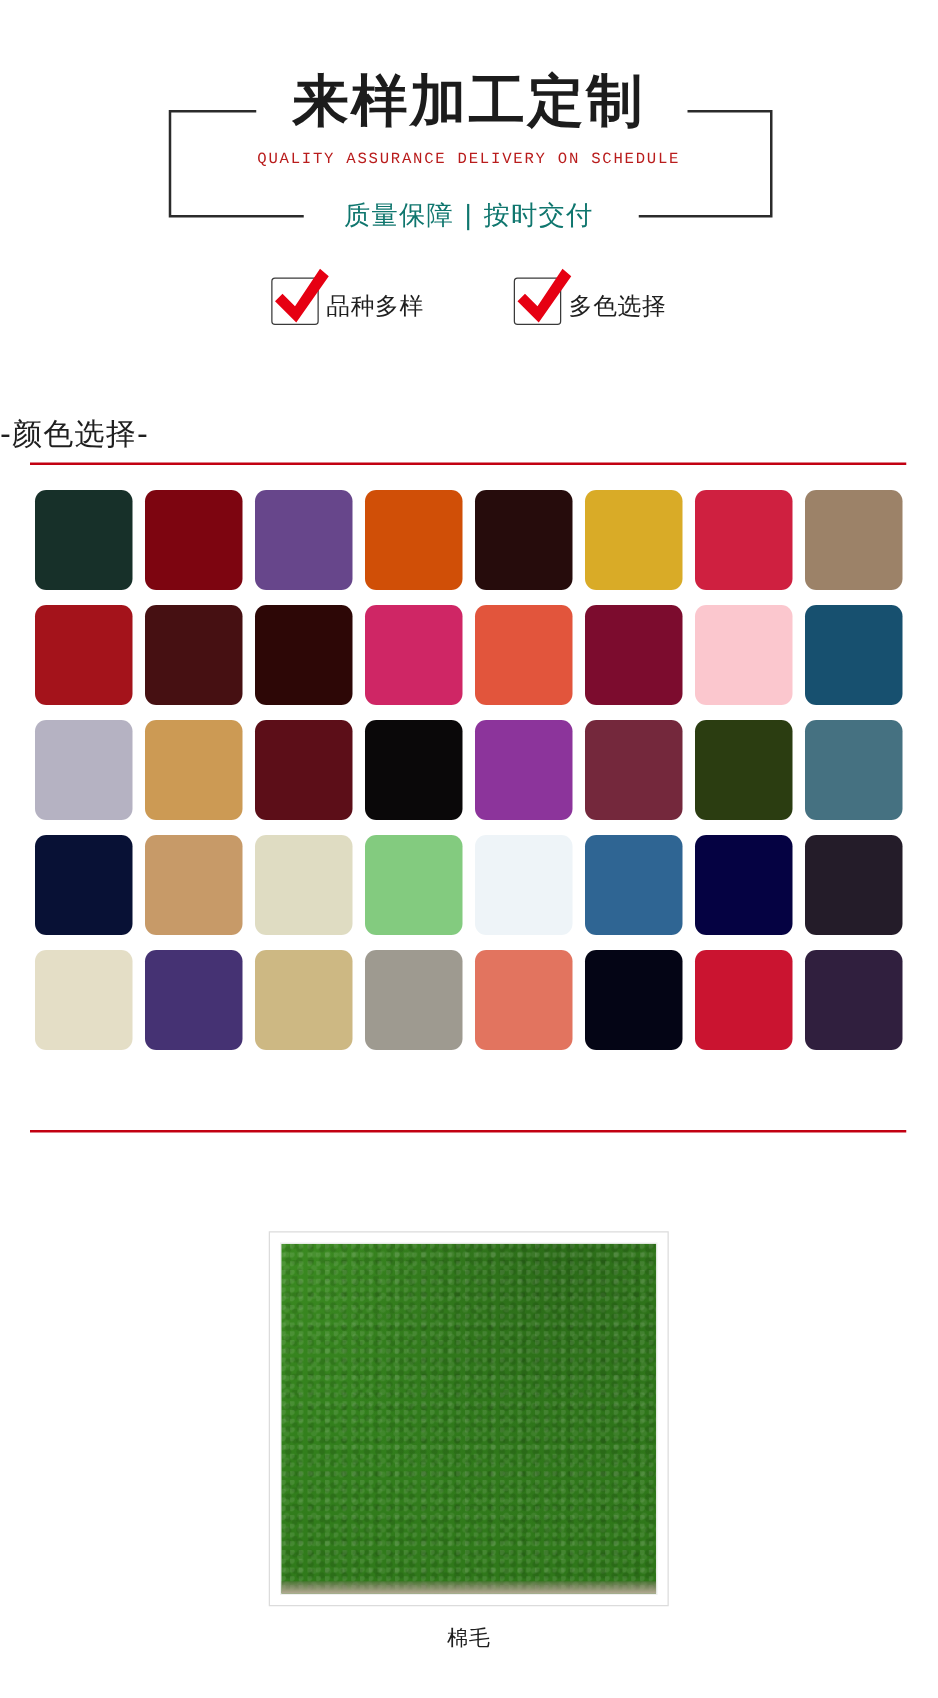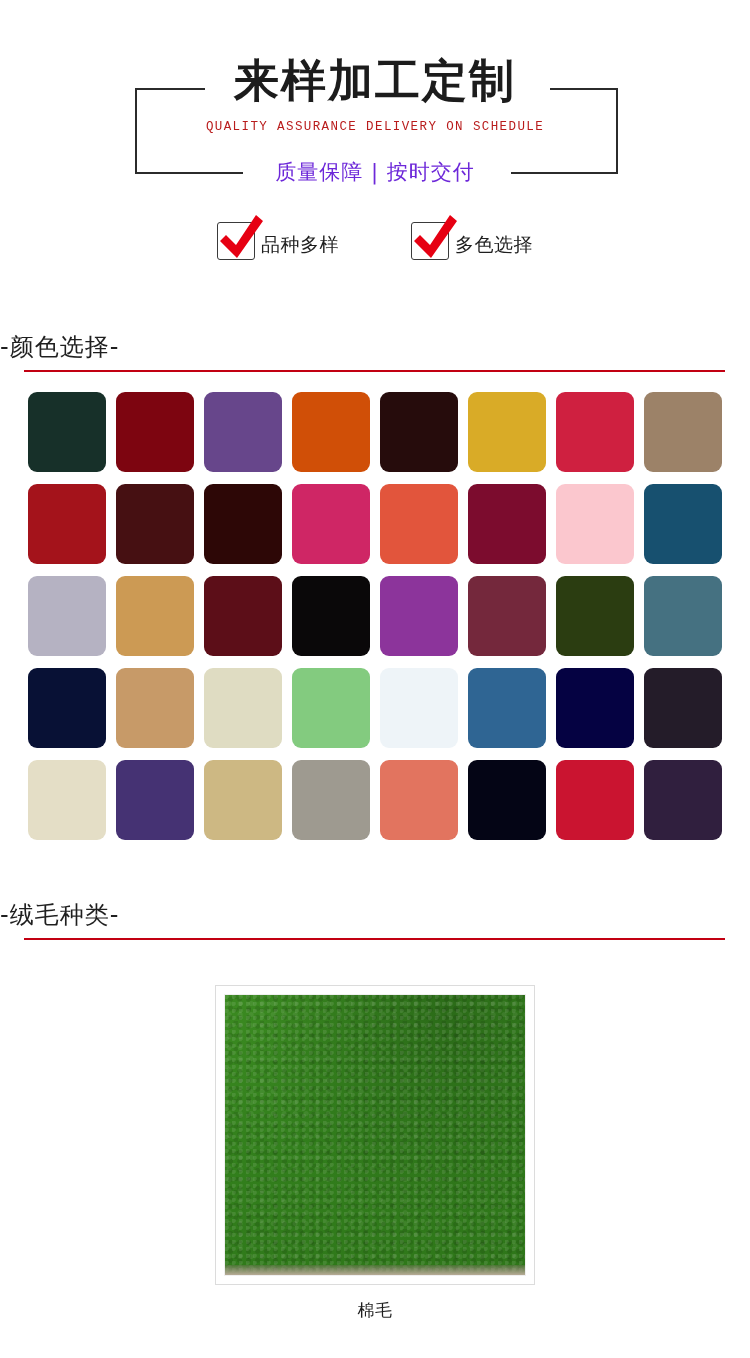--- a/index.html
+++ b/index.html
@@ -63,21 +63,21 @@
     font-family: Liberation Mono, monospace;
   }
 
   .banner-sub-cn {
     position: absolute;
     left: 0; top: 158px;
     width: 750px;
     text-align: center;
     font-family: "DejaVu Sans", "Liberation Sans", sans-serif;
     font-size: 21px;
-    color: #6d28d9;
+    color: #0f766e;
     letter-spacing: 1px;
     line-height: 28px;
   }
 
   
   .features {
     position: absolute;
     left: 0; top: 222px;
     width: 750px;
     display: flex;
@@ -311,21 +311,20 @@
       <div class="swatch" title="#453273" style="background: rgb(69, 50, 115);"></div>
       <div class="swatch" title="#cdb883" style="background: rgb(205, 184, 131);"></div>
       <div class="swatch" title="#9e9a90" style="background: rgb(158, 154, 144);"></div>
       <div class="swatch" title="#e2745f" style="background: rgb(226, 116, 95);"></div>
       <div class="swatch" title="#040515" style="background: rgb(4, 5, 21);"></div>
       <div class="swatch" title="#ca1430" style="background: rgb(202, 20, 48);"></div>
       <div class="swatch" title="#301f3e" style="background: rgb(48, 31, 62);"></div>
     </div>
 
   <div class="section-head" style="position:absolute; left:0; top:898px;">
-    <div class="label">-绒毛种类-</div>
     <div class="rule" style="background: rgb(194, 0, 18);"></div>
   </div>
 
   <div class="photos" style="top:985px;">
 
     <div class="photo-card">
       <div class="photo-outer">
         <div class="photo-inner">
           <div class="felt-green"></div>
         </div>

